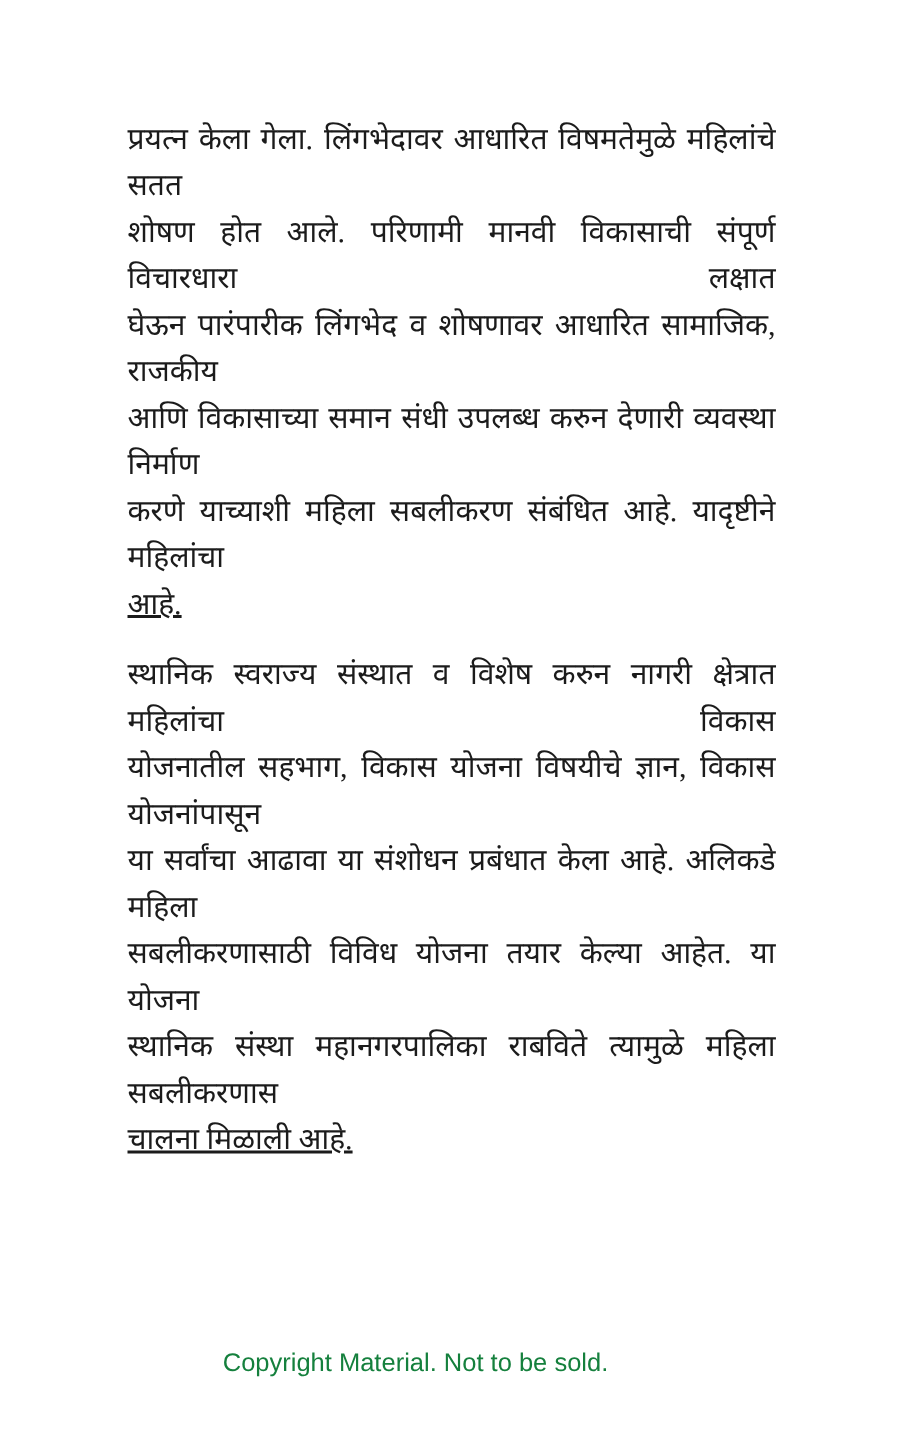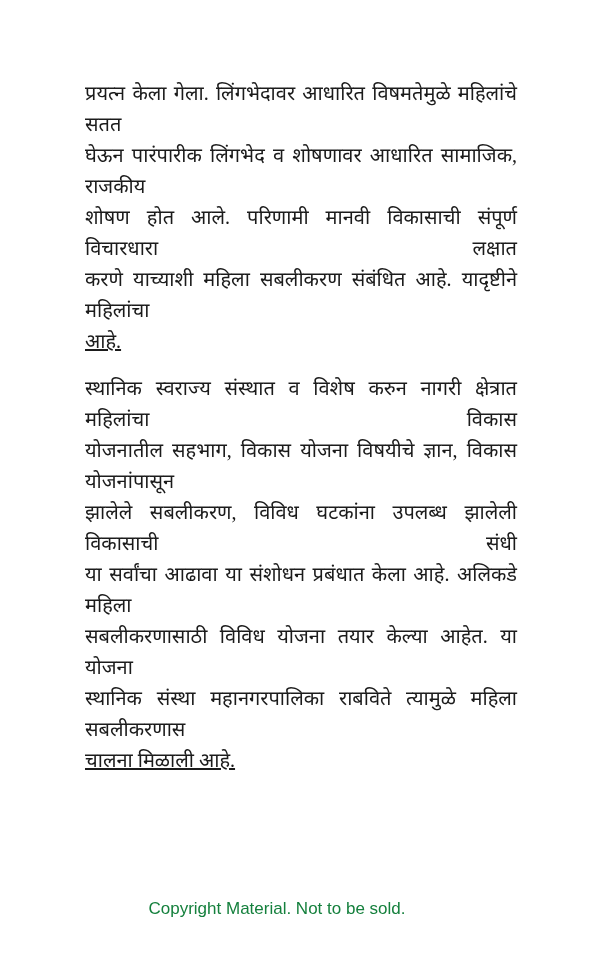--- a/index.html
+++ b/index.html
@@ -48,30 +48,30 @@
 </style>
 </head>
 <body>
 
 <div class="page">
 
   <div class="text-block">
 
     <div class="para">
       <div class="line">प्रयत्न केला गेला. लिंगभेदावर आधारित विषमतेमुळे महिलांचे सतत</div>
+      <div class="line">शोषण होत आले. परिणामी मानवी विकासाची संपूर्ण विचारधारा लक्षात</div>
       <div class="line">घेऊन पारंपारीक लिंगभेद व शोषणावर आधारित सामाजिक, राजकीय</div>
-      <div class="line">शोषण होत आले. परिणामी मानवी विकासाची संपूर्ण विचारधारा लक्षात</div>
+      <div class="line">आणि विकासाच्या समान संधी उपलब्ध करुन देणारी व्यवस्था निर्माण</div>
       <div class="line">करणे  याच्याशी महिला सबलीकरण संबंधित आहे. यादृष्टीने महिलांचा</div>
       <div class="line last">आहे.</div>
     </div>
 
     <div class="para">
       <div class="line">स्थानिक स्वराज्य संस्थात व विशेष करुन नागरी क्षेत्रात महिलांचा विकास</div>
       <div class="line">योजनातील सहभाग, विकास योजना विषयीचे ज्ञान, विकास योजनांपासून</div>
-      <div class="line">झालेले सबलीकरण, विविध घटकांना उपलब्ध झालेली विकासाची संधी</div>
       <div class="line">या सर्वांचा आढावा या संशोधन प्रबंधात केला आहे. अलिकडे महिला</div>
       <div class="line">सबलीकरणासाठी विविध योजना तयार केल्या आहेत. या योजना</div>
       <div class="line">स्थानिक संस्था महानगरपालिका राबविते त्यामुळे महिला सबलीकरणास</div>
       <div class="line last">चालना मिळाली आहे.</div>
     </div>
 
   </div>
 
   <div class="footer">Copyright Material. Not to be sold.</div>
 

